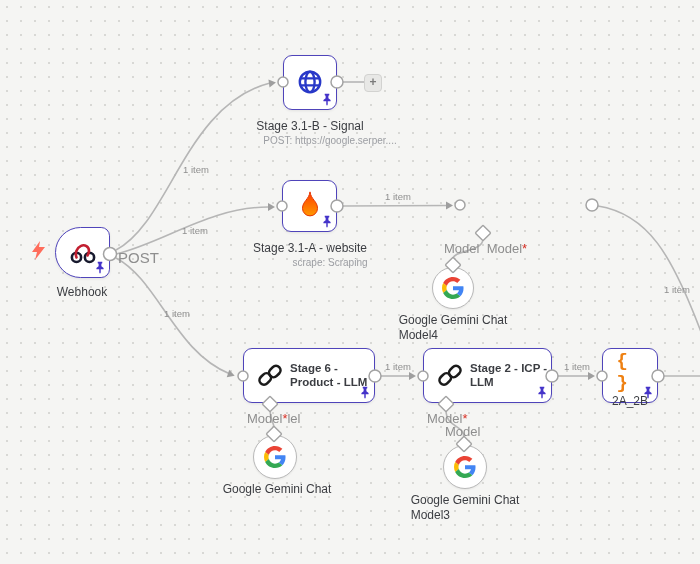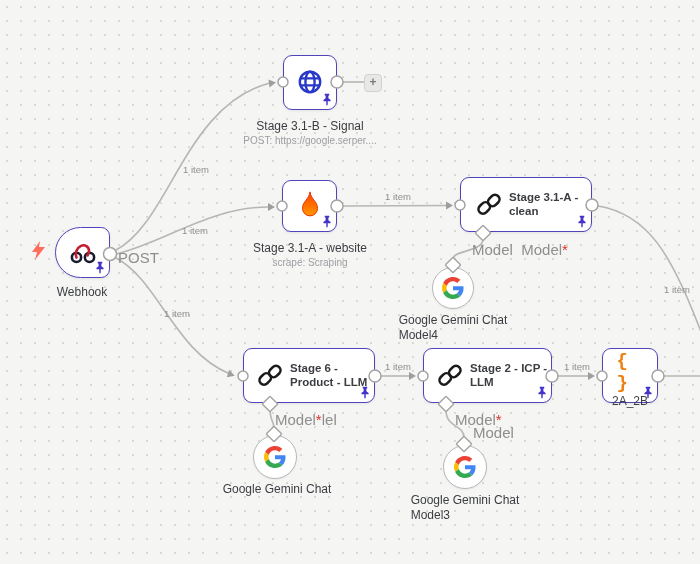--- a/index.html
+++ b/index.html
@@ -18,25 +18,25 @@
   .node.webhook-shape{border-radius:26px 9px 9px 26px;}
   .icon-center{position:absolute;left:50%;top:50%;transform:translate(-50%,-54%);}
   .pin{position:absolute;right:4px;bottom:3px;}
   .circle-node{
     position:absolute;background:#fff;border:1.5px solid #b9b9b9;border-radius:50%;
     z-index:2;box-sizing:border-box;box-shadow:0 1px 2px rgba(0,0,0,.06);
   }
   .nlabel{position:absolute;z-index:4;font-size:12px;font-weight:400;color:#3b3d42;
     transform:translateX(-50%);white-space:nowrap;line-height:15px;}
   .slabel{position:absolute;z-index:4;font-size:10px;color:#9b9da2;
-    text-align:center;transform:translateX(-50%);white-space:nowrap;}
+    text-align:center;transform:translateX(-50%);white-space:nowrap;margin-left:20px;}
   .elabel{position:absolute;z-index:4;font-size:9.5px;color:#8e8e8e;
     transform:translate(-50%,-50%);white-space:nowrap;}
   .plabel{position:absolute;z-index:4;font-size:15px;color:#8e8e8e;white-space:nowrap;}
-  .mlabel{position:absolute;z-index:4;font-size:15px;color:#8e8e8e;white-space:nowrap;margin-left:28px;}
+  .mlabel{position:absolute;z-index:4;font-size:13px;color:#8e8e8e;white-space:nowrap;}
   .star{color:#d93025;}
   .ntitle{position:absolute;z-index:4;font-size:11.5px;font-weight:700;color:#3b3d42;
     line-height:14px;white-space:nowrap;}
   .braces{position:absolute;left:50%;top:50%;transform:translate(-50%,-58%);
     font-family:"Liberation Mono","DejaVu Sans Mono",monospace;
     font-size:19px;font-weight:700;color:#ee8012;letter-spacing:1px;z-index:4;}
   .plus-btn{
     position:absolute;left:364px;top:74px;width:16px;height:16px;border-radius:4px;
     background:#e8e8e6;border:1px solid #d2d2d0;z-index:4;color:#7b7b7b;
     font-size:12px;line-height:14px;text-align:center;font-weight:700;cursor:pointer;
@@ -143,35 +143,20 @@
       </defs>
       <path d="M12 1 C13 8.5 19.5 10.5 19.5 17.5 a7.5 7.5 0 0 1 -15 0 C4.5 10.5 11 8.5 12 1 Z" fill="url(#fg)" stroke="#e53400" stroke-width="1"></path>
     </svg>
     <svg class="pin" width="10" height="13" viewBox="0 0 12 16">
       <path d="M3.2 0.8 h5.6 v2 l-1.1 0.7 v3.1 l2.7 1.9 v1.8 H6.9 v3.9 L6 15.6 5.1 14.2 v-3.9 H1.6 V8.5 l2.7 -1.9 V3.5 L3.2 2.8 Z" fill="#4433c9"></path>
     </svg>
   </div>
   <div class="nlabel" style="left:310px;top:241px;">Stage 3.1-A - website</div>
   <div class="slabel" style="left:310px;top:257px;">scrape: Scraping</div>
 
-  <div class="node" style="left:460px;top:177px;width:132px;height:55px;">
-    <svg style="position:absolute;left:14px;top:13px;" width="28" height="28" viewBox="0 0 28 28">
-      <g fill="none" stroke="#1b1b1b" stroke-width="2.6">
-        <rect x="3" y="12.5" width="12.5" height="9" rx="4.5" transform="rotate(-45 9.2 17)"></rect>
-        <rect x="12.5" y="5" width="12.5" height="9" rx="4.5" transform="rotate(-45 18.8 9.5)"></rect>
-      </g>
-    </svg>
-    <div class="ntitle" style="left:48px;top:12px;">
-      <div>Stage 3.1-A -</div>
-      <div>clean</div>
-    </div>
-    <svg class="pin" width="10" height="13" viewBox="0 0 12 16">
-      <path d="M3.2 0.8 h5.6 v2 l-1.1 0.7 v3.1 l2.7 1.9 v1.8 H6.9 v3.9 L6 15.6 5.1 14.2 v-3.9 H1.6 V8.5 l2.7 -1.9 V3.5 L3.2 2.8 Z" fill="#4433c9"></path>
-    </svg>
-  </div>
   <div class="mlabel" style="left:444px;top:241px;">
     <span>Model</span>&nbsp;
     <span>Model</span><span class="star">*</span>
   </div>
 
   <div class="node" style="left:243px;top:348px;width:132px;height:55px;">
     <svg style="position:absolute;left:12px;top:13px;" width="28" height="28" viewBox="0 0 28 28">
       <g fill="none" stroke="#1b1b1b" stroke-width="2.6">
         <rect x="3" y="12.5" width="12.5" height="9" rx="4.5" transform="rotate(-45 9.2 17)"></rect>
         <rect x="12.5" y="5" width="12.5" height="9" rx="4.5" transform="rotate(-45 18.8 9.5)"></rect>

